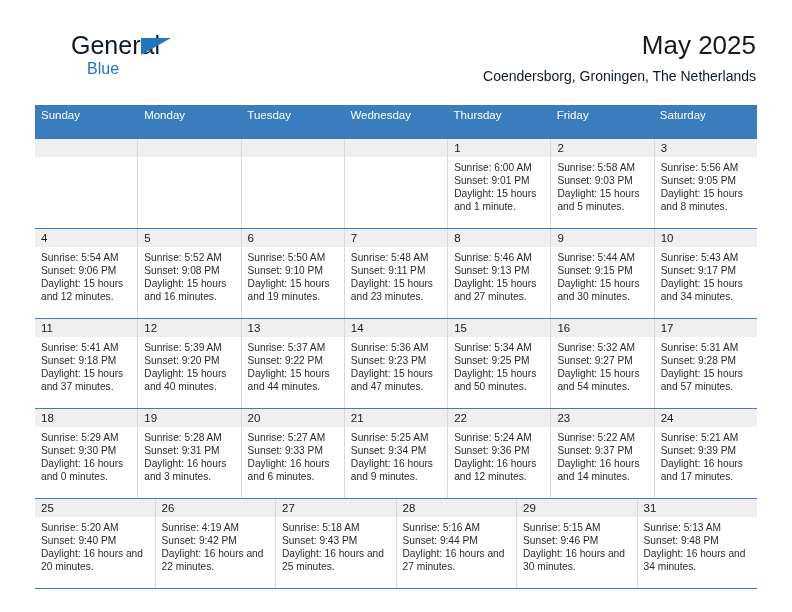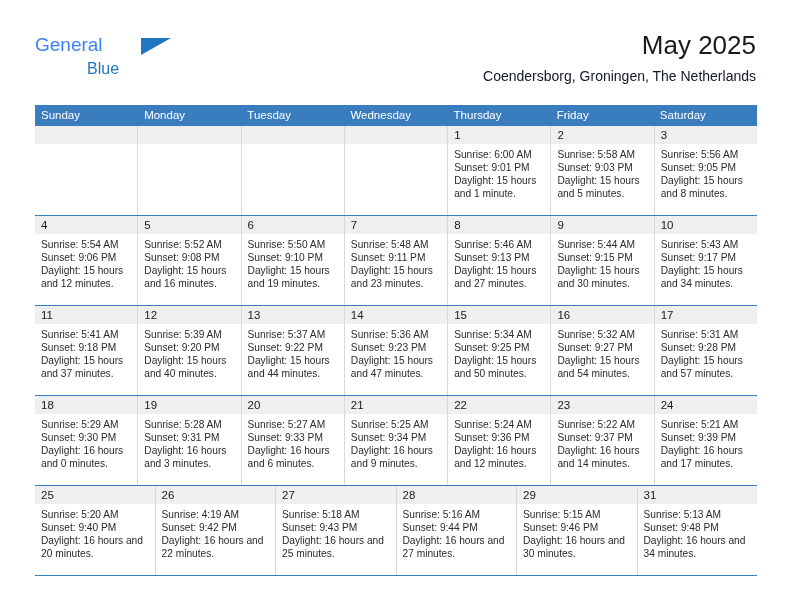--- a/index.html
+++ b/index.html
@@ -31,26 +31,27 @@
   }
   .logo {
     position: absolute;
     left: 35px;
     top: 34px;
     width: 180px;
     height: 54px;
     user-select: none;
   }
   .logo-general {
-    font-size: 19px;
-    color: #3b82f6;
+    font-size: 25px;
+    color: #0f172a;
     letter-spacing: 0px;
     line-height: 22px;
     display: block;
     font-family: "Liberation Sans", sans-serif;
+    margin-left: 36px;
   }
   .logo-blue {
     font-size: 16px;
     color: #2077c0;
     line-height: 22px;
     display: block;
     margin-left: 52px;
     margin-top: 2px;
     font-family: "Liberation Sans", sans-serif;
   }
@@ -86,21 +87,21 @@
   
   .calendar {
     position: absolute;
     left: 35px;
     top: 105px;
     width: 722px;
   }
   .weekdays {
     display: flex;
     background: #3a7dbf;
-    height: 21px;
+    height: 34px;
   }
   .weekday {
     flex: 1 1 0;
     color: #ffffff;
     font-size: 11.5px;
     line-height: 21px;
     padding-left: 6px;
     box-sizing: border-box;
     white-space: nowrap;
     overflow: hidden;

